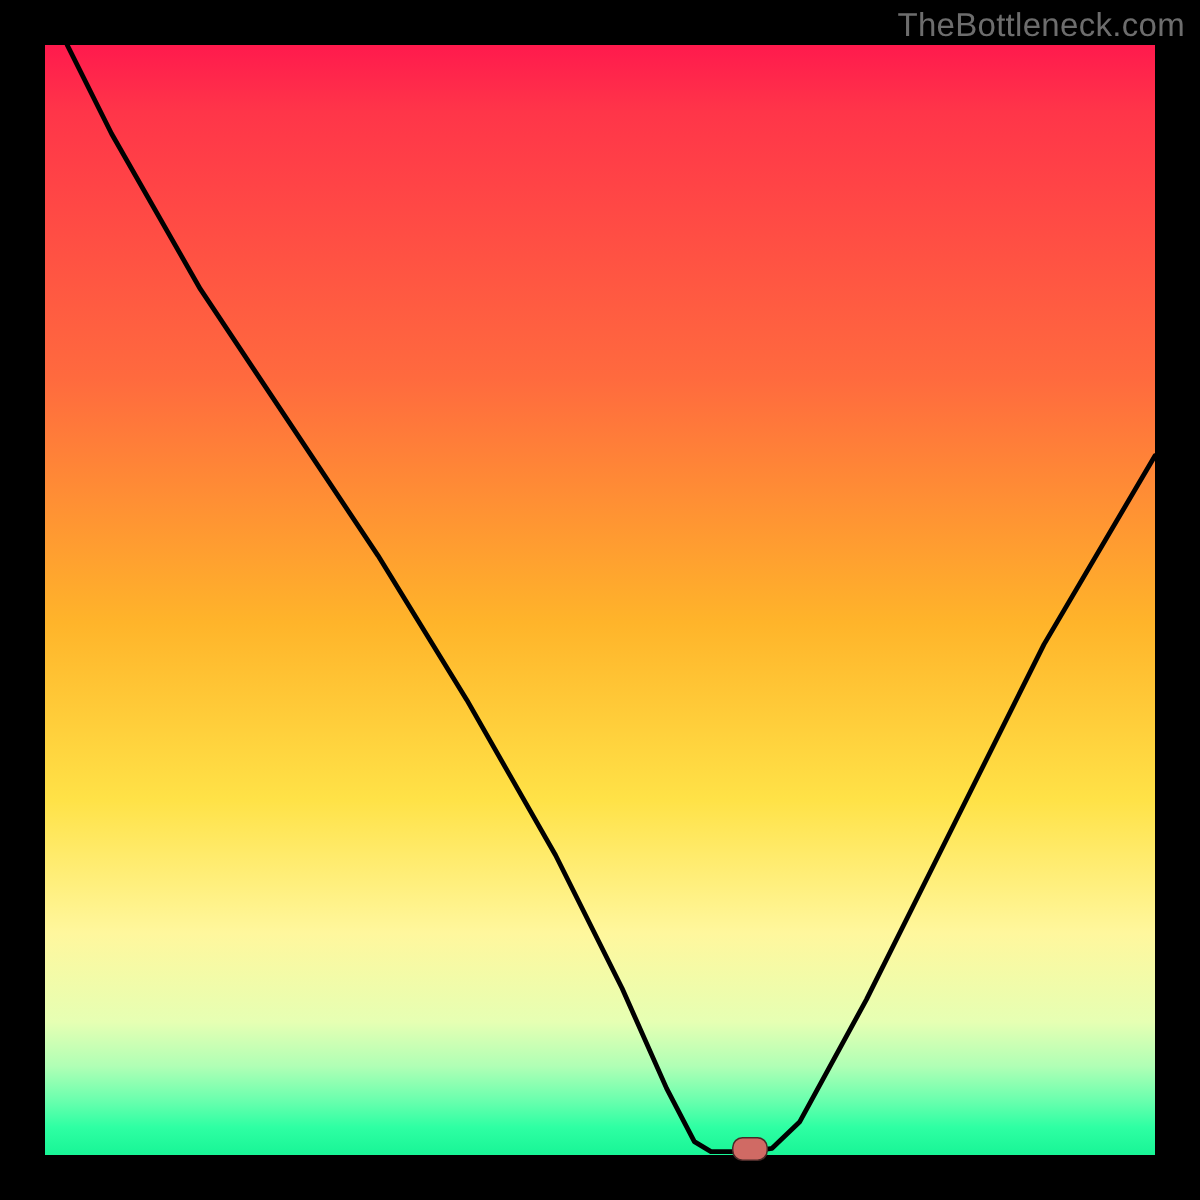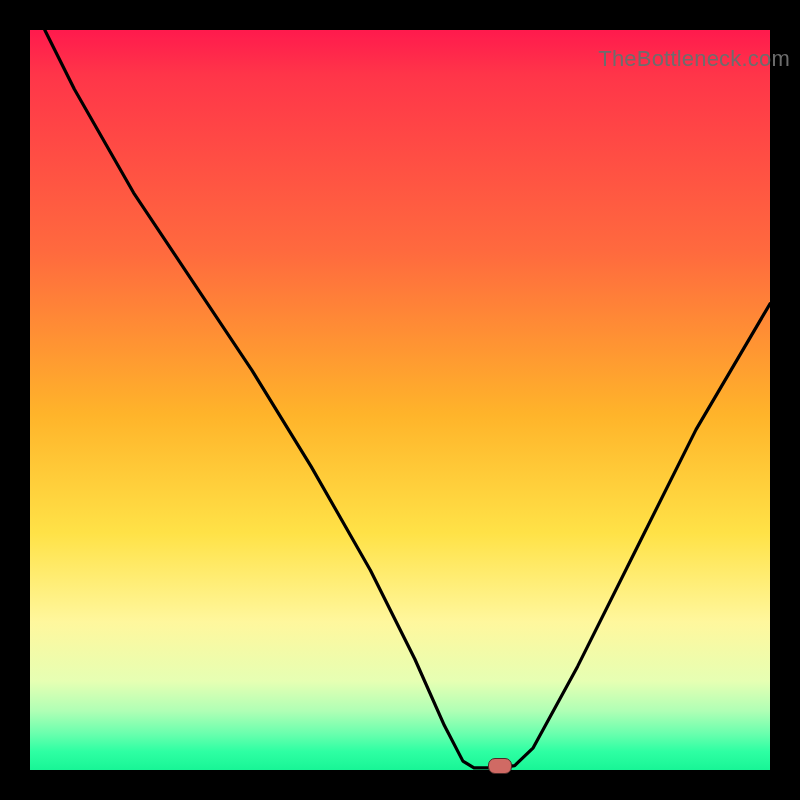--- a/index.html
+++ b/index.html
@@ -19,21 +19,20 @@
   }
   .watermark {
     position: absolute;
     top: 4px;
     right: 10px;
     color: #6d6d6d;
     font-size: 22px;
     font-weight: 500;
     letter-spacing: 0.2px;
     z-index: 10;
-    margin-top: 42px;
   }
   .plot-area {
     position: absolute;
     left: 30px;
     top: 30px;
     width: 740px;
     height: 740px;
   }
   .gradient {
     position: absolute;

